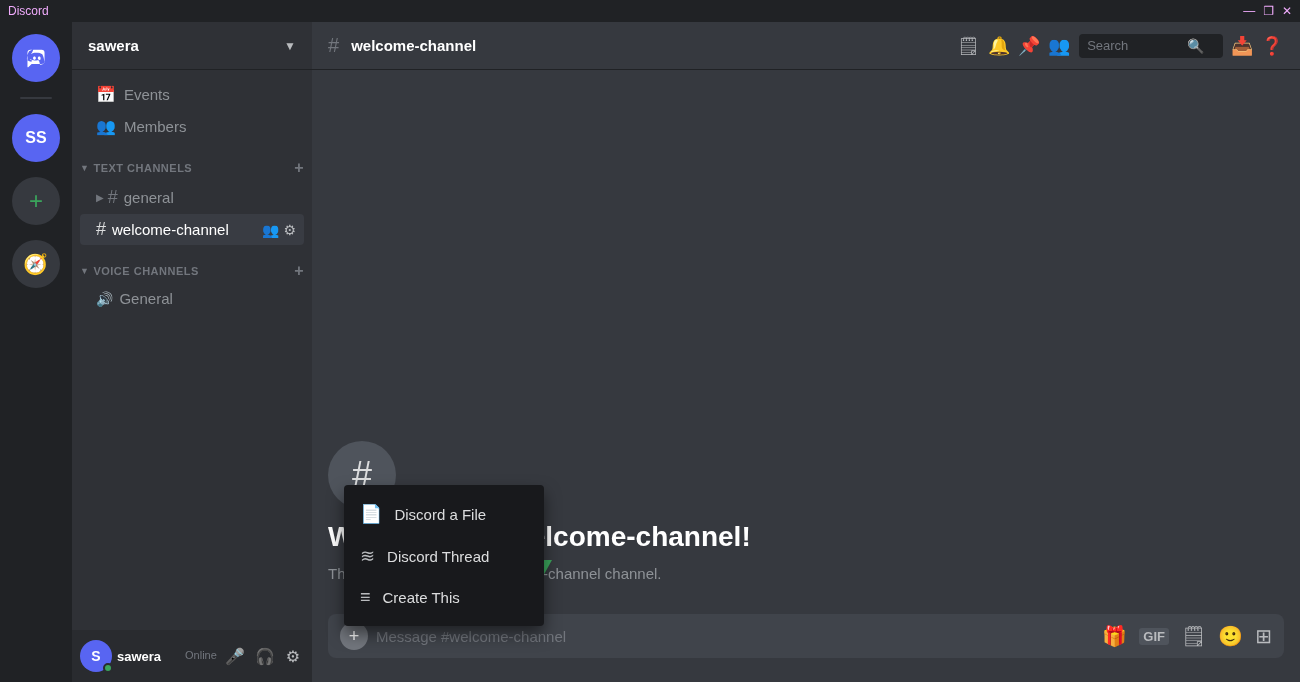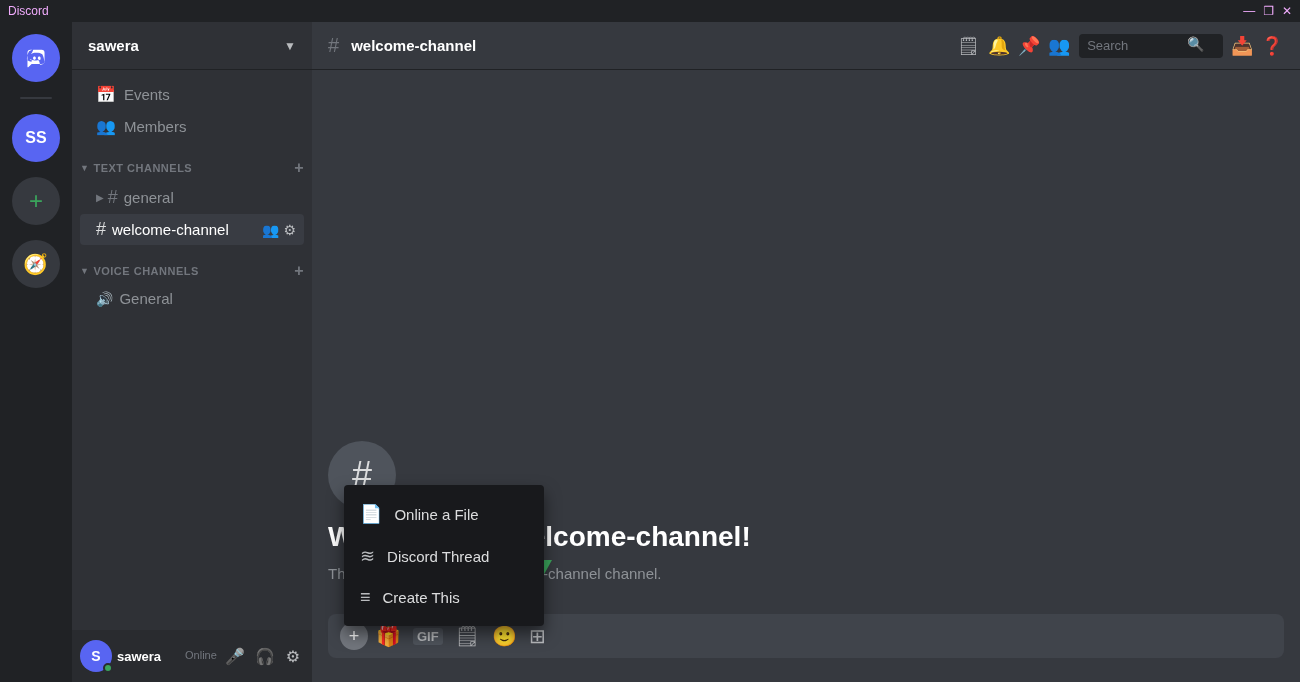--- a/index.html
+++ b/index.html
@@ -239,20 +239,21 @@
       margin-left: auto;
       display: flex;
       gap: 8px;
       align-items: center;
       color: #b9bbbe;
       font-size: 18px;
     }
     .header-icons span { cursor: pointer; }
     .search-bar {
       display: flex;
+      align-items: center;
       background: #202225;
       border-radius: 4px;
       padding: 2px 8px;
       width: 144px;
       height: 24px;
       cursor: text;
     }
     .search-bar input {
       background: none;
       border: none;
@@ -535,41 +536,42 @@
         <div class="welcome-title">Welcome to #welcome-channel!</div>
         <div class="welcome-desc">This is the start of the #welcome-channel channel.</div>
       </div>
     </div>
 
     <div class="message-input-area">
 
       <div class="popup-menu">
         <div class="popup-item">
           <span class="popup-icon">📄</span>
-          <span>Online a File</span>
+          <span>Discord a File</span>
         </div>
         <div class="popup-item">
           <span class="popup-icon">≋</span>
           <span>Discord Thread</span>
         </div>
         <div class="popup-item">
           <span class="popup-icon">≡</span>
           <span>Create This</span>
         </div>
       </div>
 
       <div class="arrow-overlay">
         <svg width="120" height="100" viewBox="0 0 120 100" fill="none" xmlns="http://www.w3.org/2000/svg">
           <path d="M10 10 C30 10, 110 10, 110 85" stroke="#3ba55c" stroke-width="3" fill="none" stroke-linecap="round"></path>
           <polygon points="100,82 110,100 120,82" fill="#3ba55c"></polygon>
         </svg>
       </div>
 
       <div class="message-input-wrapper">
         <div class="plus-btn">+</div>
+        <input class="message-input" type="text" placeholder="Message #welcome-channel" style="">
         <div class="input-right-icons">
           <span>🎁</span>
           <span style="font-size:13px; font-weight:700; background:#4f545c; border-radius:3px; padding:1px 4px; color:#b9bbbe;">GIF</span>
           <span>🗒</span>
           <span>🙂</span>
           <span>⊞</span>
         </div>
       </div>
     </div>
   </div>

